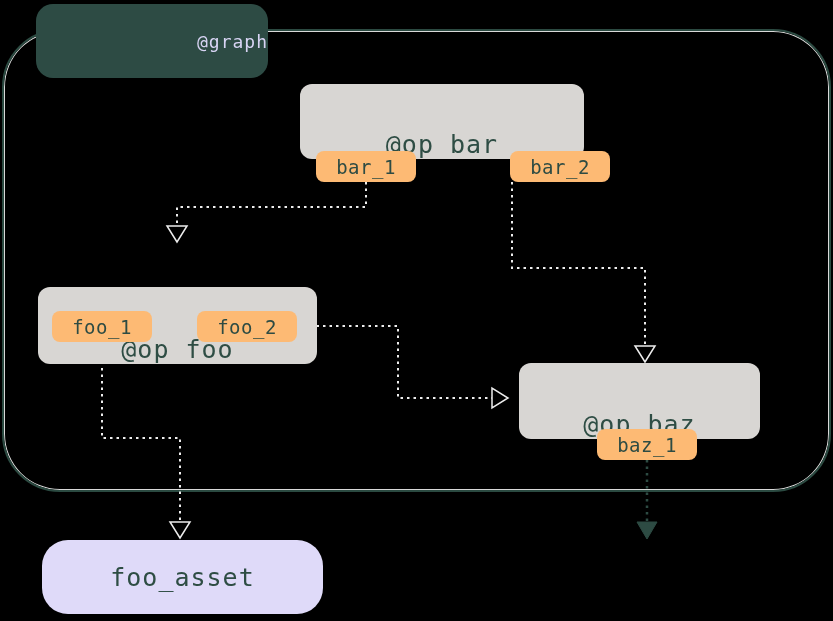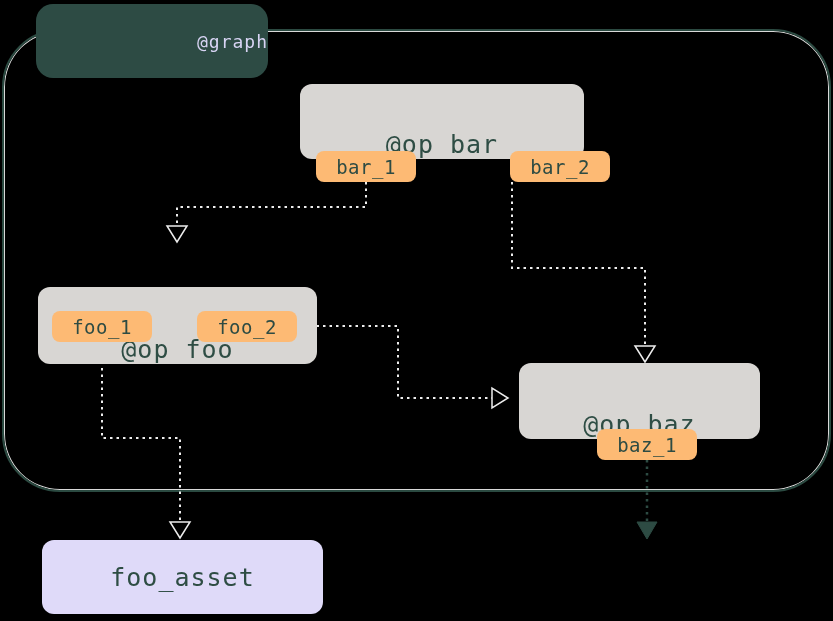--- a/index.html
+++ b/index.html
@@ -62,21 +62,21 @@
   }
   .tab-bar1{left:316px;top:151px;}
   .tab-bar2{left:462px;top:151px;margin-left:48px;}
   .tab-foo1{left:52px;top:311px;}
   .tab-foo2{left:197px;top:311px;}
   .tab-baz1{left:597px;top:429px;}
   .asset-node{
     position:absolute;
     width:281px;height:74px;
     background:#dfdaf9;
-    border-radius:12px;
+    border-radius:26px;
     display:flex;align-items:center;justify-content:center;
     color:#2e4d44;
     font-size:25px;
     letter-spacing:1px;
     z-index:3;
   }
   .asset-foo{left:42px;top:540px;}
   .asset-baz{left:507px;top:540px;height:75px;}
 </style>
 </head>

